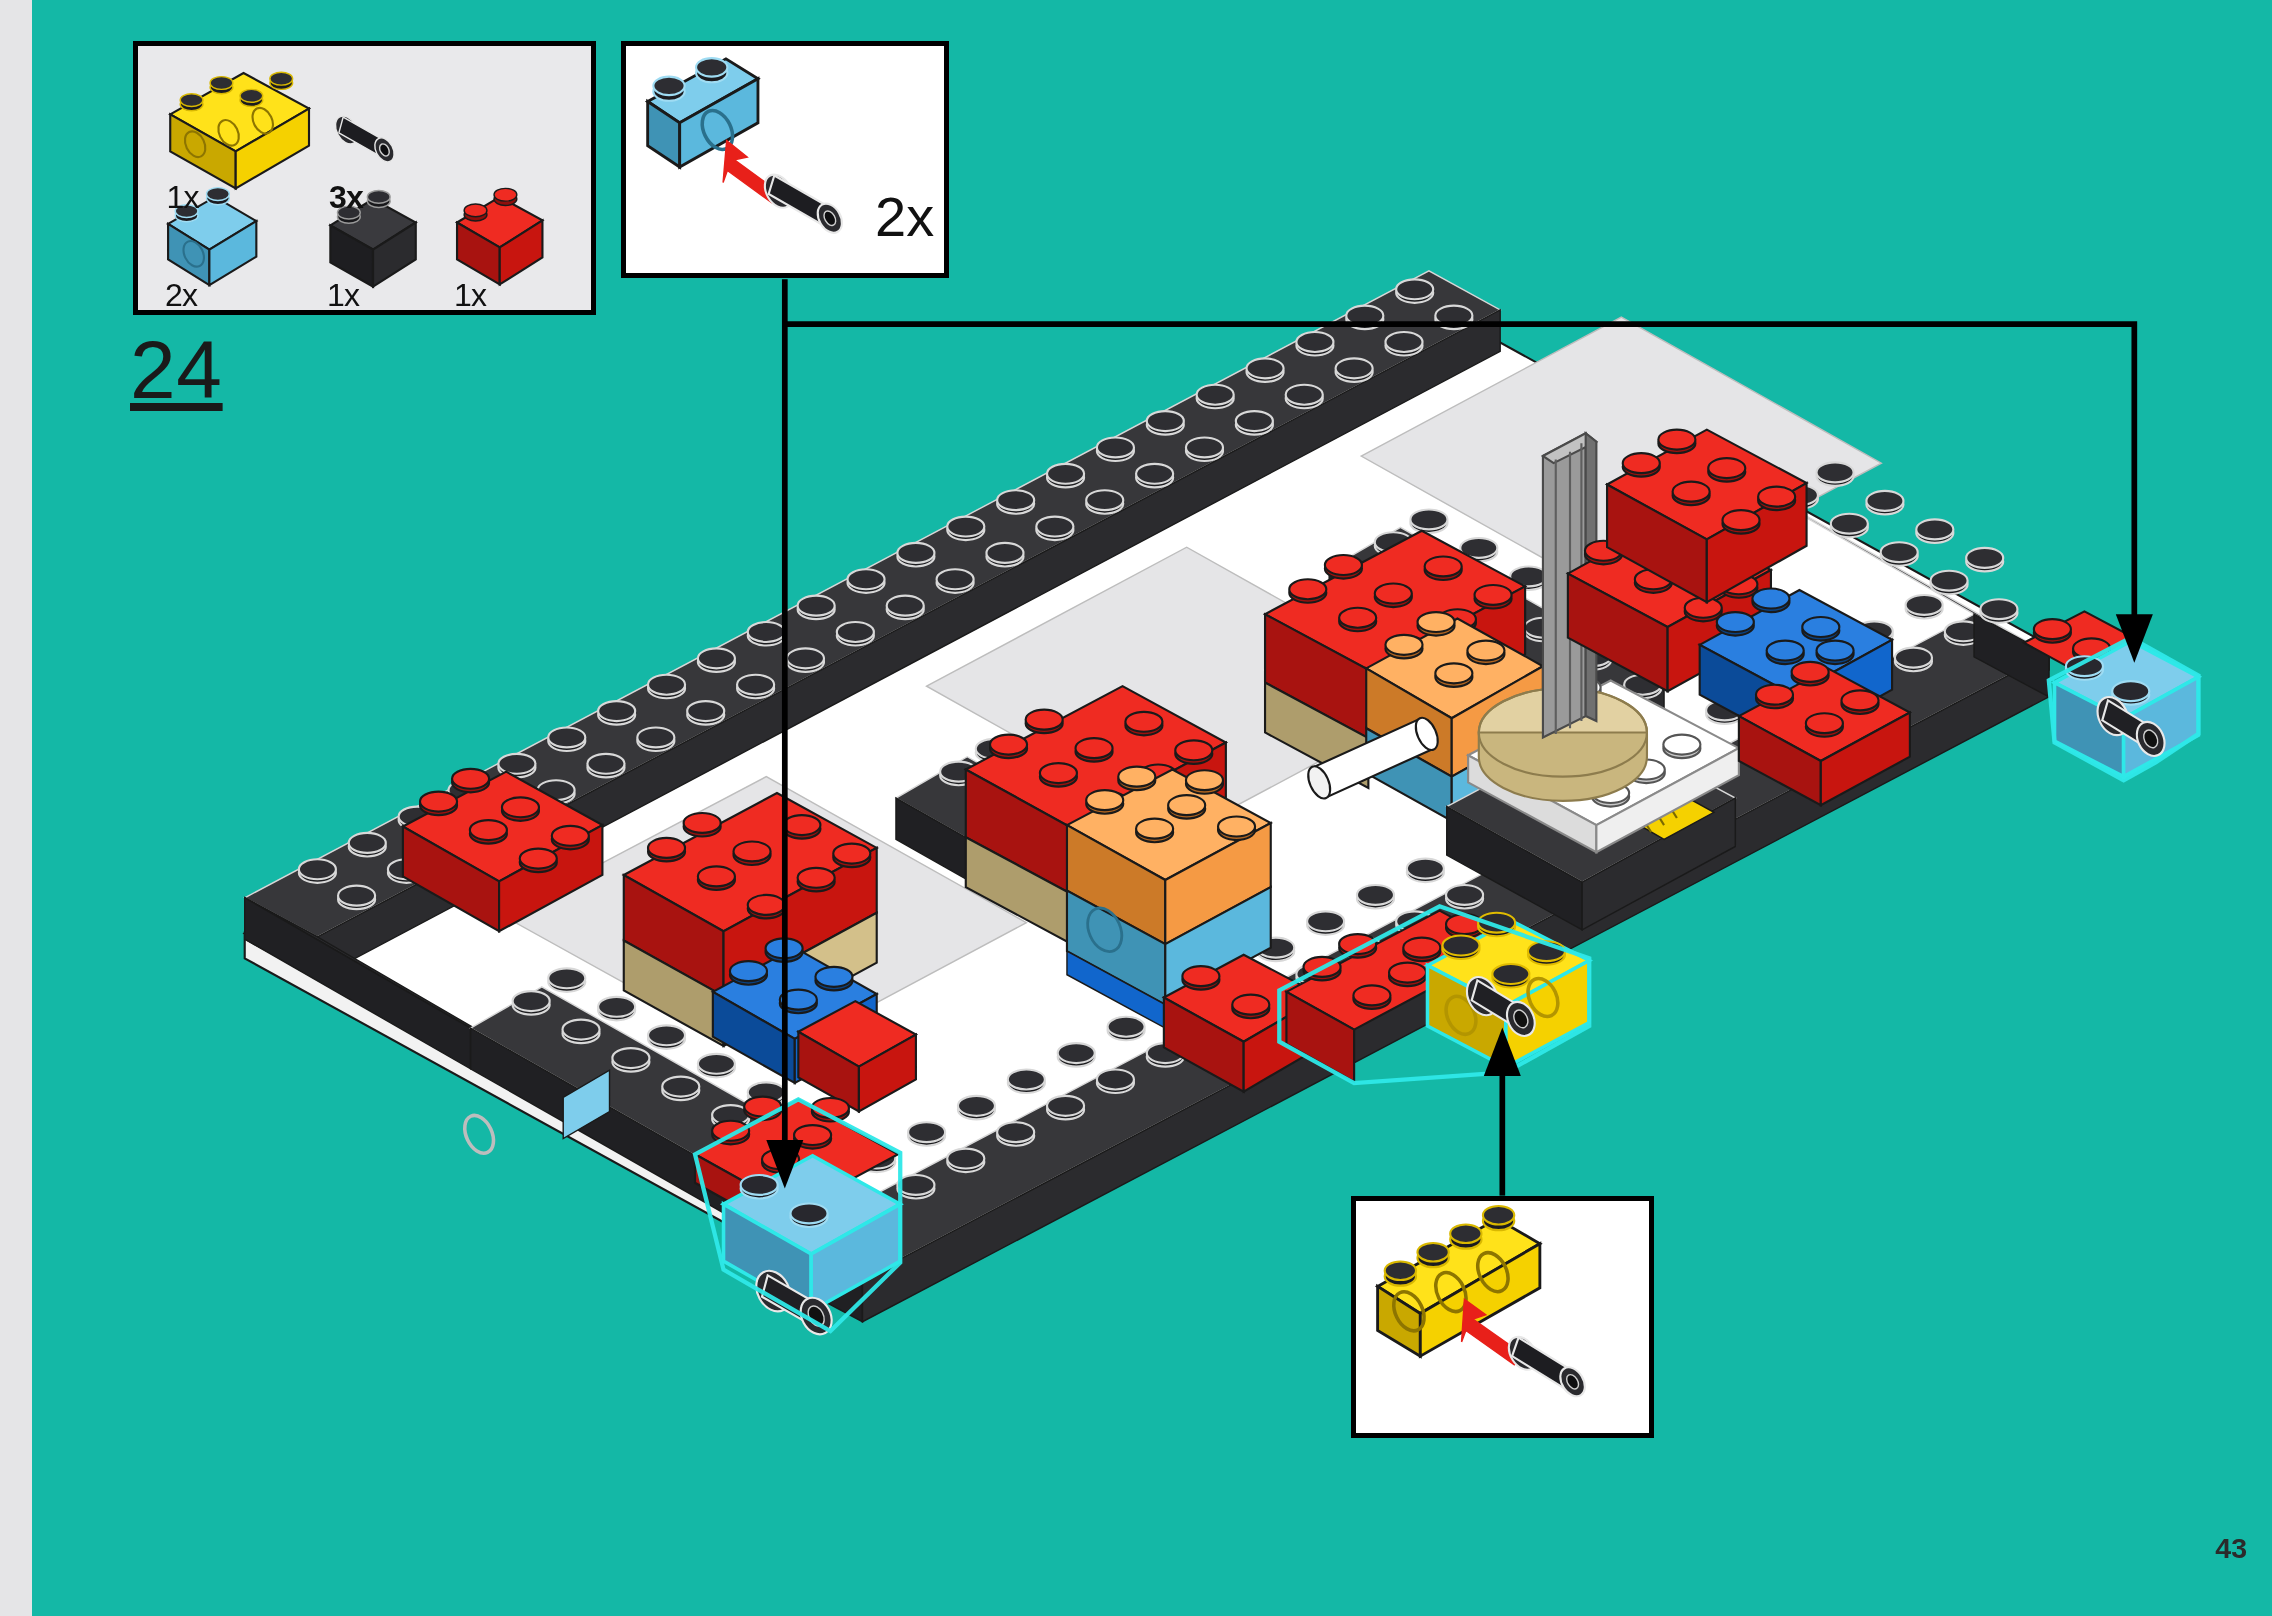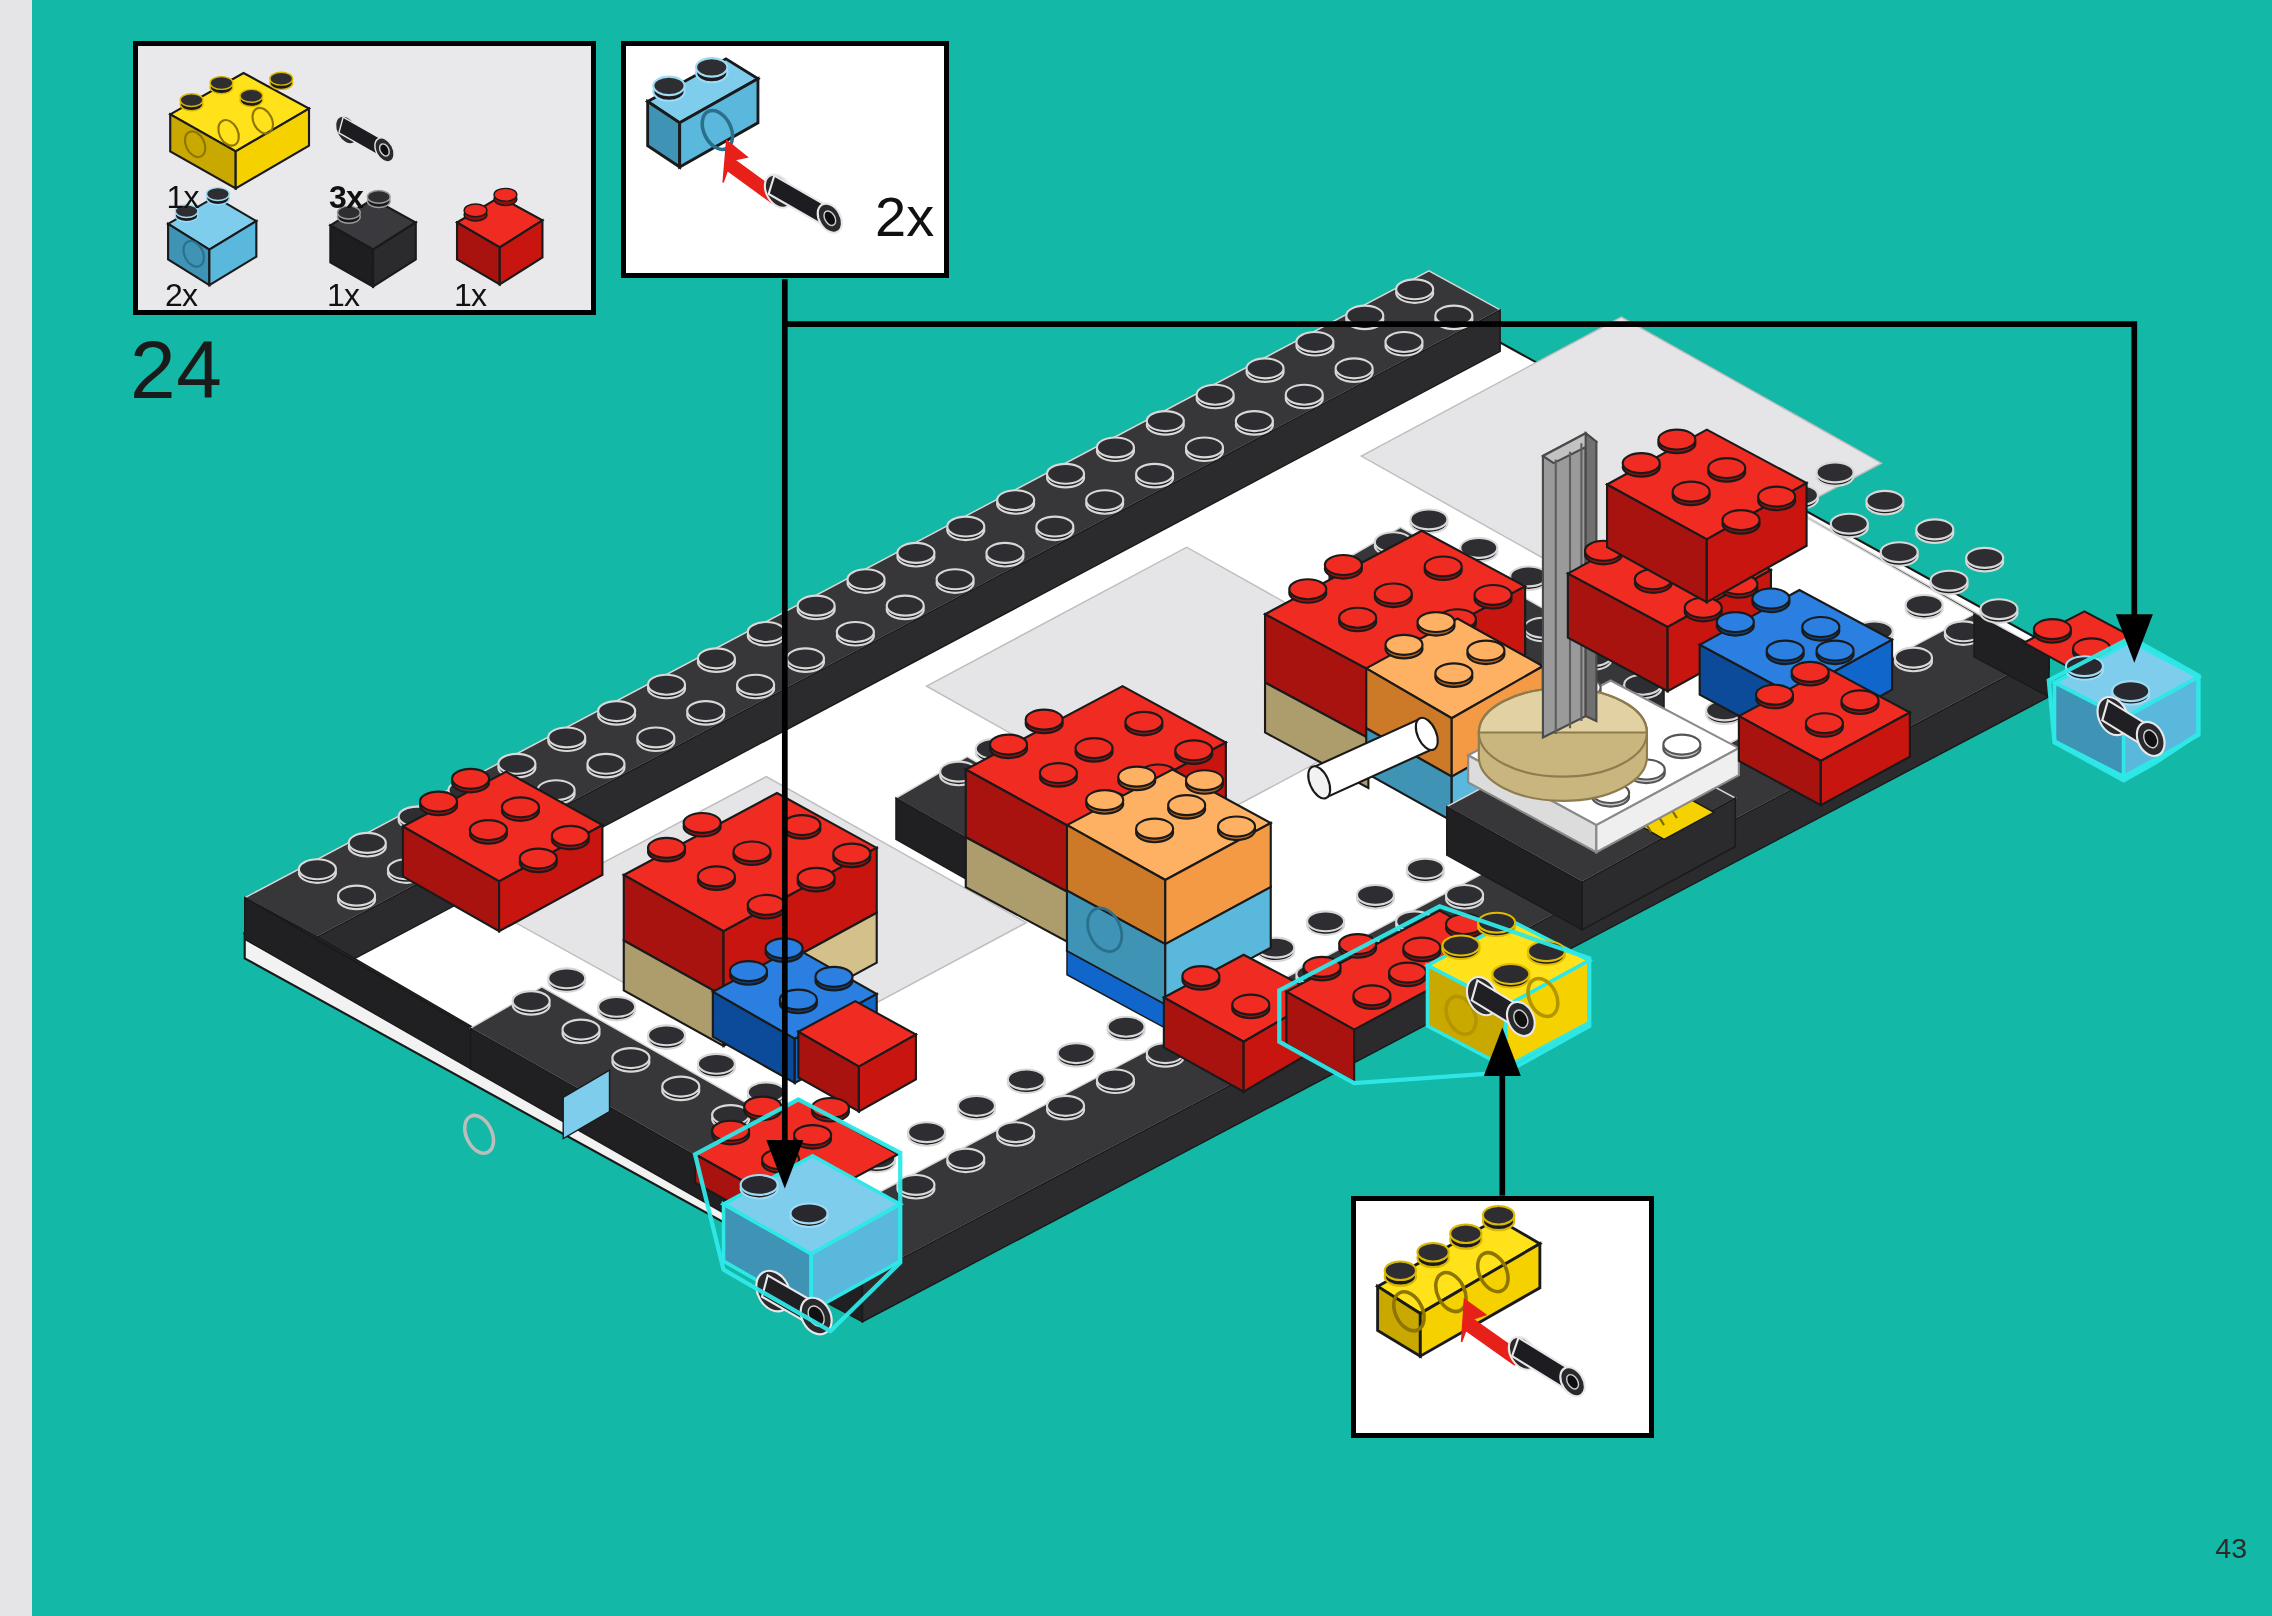--- a/index.html
+++ b/index.html
@@ -36,20 +36,21 @@
   }
 
   
   #step-number {
     position: absolute;
     left: 98px; top: 329px;
     font-size: 82px;
     color: #1a1a1a;
     line-height: 1;
     letter-spacing: 0.7px;
+    text-decoration: underline;
   }
 
   
   .callout {
     position: absolute;
     background: #ffffff;
     border: 5px solid #000;
     box-sizing: border-box;
   }
   #callout-top { left: 589px; top: 41px; width: 328px; height: 237px; }
@@ -62,20 +63,21 @@
     line-height: 1;
   }
   #callout-top-qty { left: 843px; top: 189px; }
 
   
   #page-number {
     position: absolute;
     right: 58px; bottom: 51px;
     font-size: 28.5px;
     color: #2b2b2b;
+    font-weight: bold;
   }
 
   
   svg.layer {
     position: absolute;
     left: 0; top: 0;
     width: 2273px; height: 1616px;
     pointer-events: none;
   }
   svg.inbox { position: absolute; left: 0; top: 0; }

